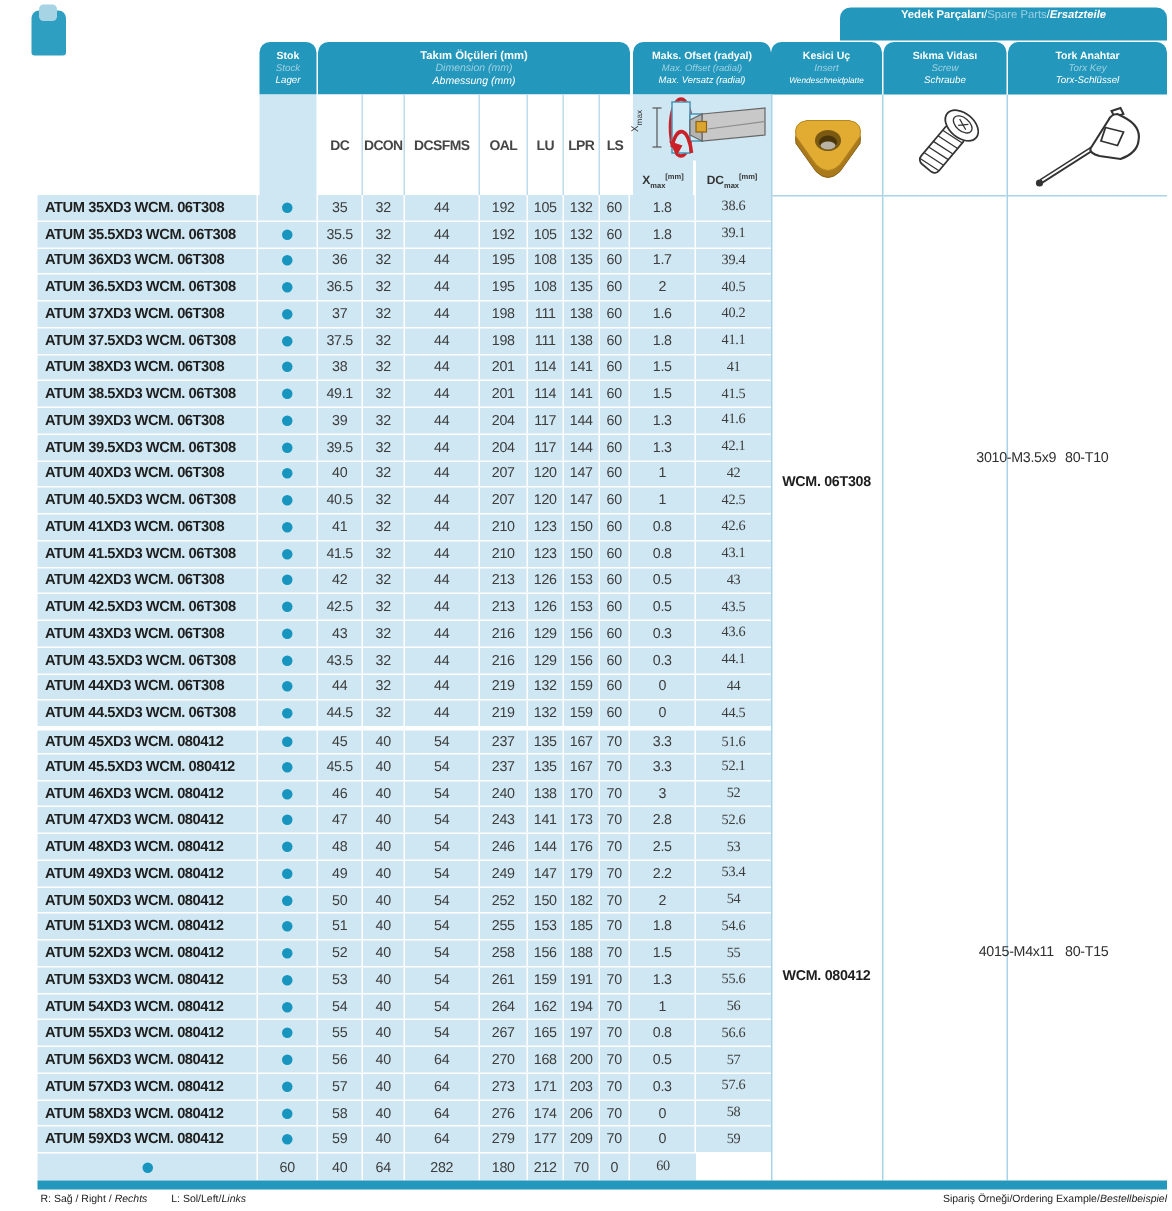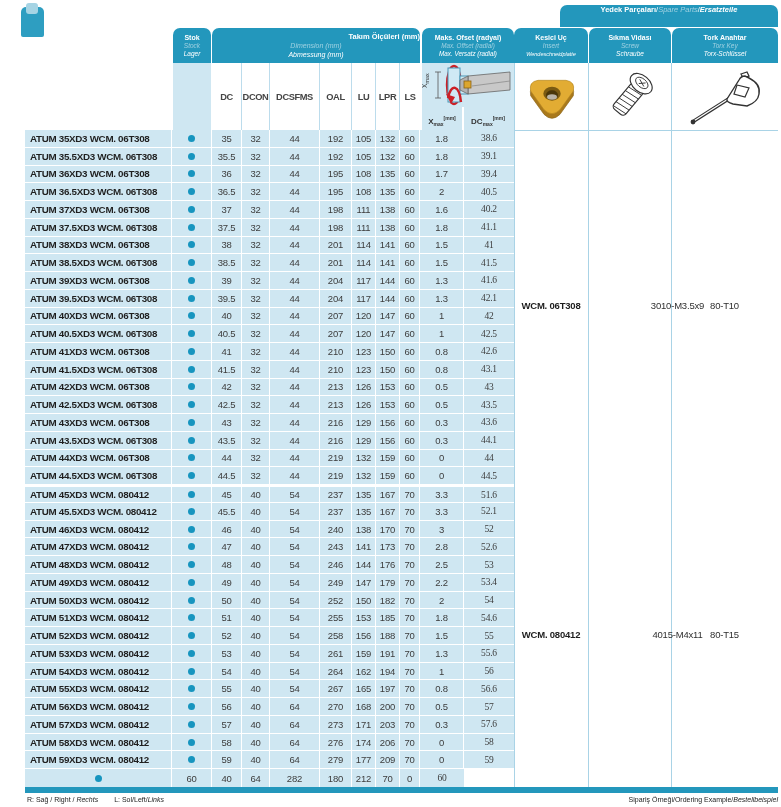--- a/index.html
+++ b/index.html
@@ -18,34 +18,34 @@
   .red-box .l3{font-size:10.5px;font-style:italic;line-height:11px;margin-top:1px;}
   
   .tealbox{position:absolute;background:#2397bc;color:#fff;text-align:center;border-radius:7px 7px 0 0;
            display:flex;flex-direction:column;justify-content:center;line-height:1.3;}
   .tealbox .l1{font-weight:bold;}
   .tealbox .l2{font-style:italic;color:rgba(255,255,255,.55);}
   .tealbox .l3{font-style:italic;}
   .stok-box{left:173px;top:28px;width:38px;height:35px;font-size:6.5px;}
   .stok-box .l1{font-size:7px;}
   .dim-band{left:212px;top:28px;width:208px;height:35px;font-size:7px;}
-  .dim-band .l1{font-size:7.5px;text-align:right;}
+  .dim-band .l1{font-size:7.5px;}
   .offset-band{left:422px;top:28px;width:92px;height:35px;font-size:6.3px;}
   .offset-band .l1{font-size:7px;}
   .insert-box{left:514px;top:28px;width:74px;height:35px;font-size:6.5px;}
   .insert-box .l1{font-size:7px;}
   .insert-box .l3{font-size:5.5px;}
   .screw-box{left:589px;top:28px;width:82px;height:35px;font-size:6.5px;}
   .screw-box .l1{font-size:7px;}
   .torx-box{left:672px;top:28px;width:106px;height:35px;font-size:6.5px;}
   .torx-box .l1{font-size:7px;}
   .spare-band{position:absolute;left:560px;top:5px;width:218px;height:22px;background:#2397bc;
               border-radius:7px 7px 0 0;color:#fff;font-size:7.5px;display:flex;justify-content:center;}
   .spare-band .p1{font-weight:bold;}
-  .spare-band .p2{font-style:italic;color:rgba(255,255,255,.55);}
+  .spare-band .p2{color:rgba(255,255,255,.55);}
   .spare-band .p3{font-style:italic;font-weight:bold;}
   
   .subhead{position:absolute;left:212px;top:63px;width:208px;height:67px;background:#fff;
            display:grid;grid-template-columns:30px 28px 50px 32px 24px 24px 20px;}
   .subhead .h{display:flex;align-items:center;justify-content:center;border-right:1px solid #bcdcec;
               font-weight:bold;font-size:9.3px;color:#454545;letter-spacing:-0.4px;box-sizing:border-box;}
   .subhead .h:last-child{border-right:none;}
   
   .offset-cell{position:absolute;left:422px;top:63px;width:92px;height:67px;background:#cfe7f2;}
   .offset-cell .diagram{position:absolute;left:2px;top:1px;width:88px;height:42px;}
@@ -59,21 +59,21 @@
   .olabels .unit{font-size:5px;vertical-align:super;}
   
   .right-cols{position:absolute;left:514px;top:63px;width:264px;height:724px;display:grid;
               grid-template-columns:74px 83px 107px;}
   .rcol{border-left:1px solid #a9d3e6;box-sizing:border-box;}
   .rcol:last-child{border-right:1px solid #a9d3e6;}
   .img-cell{height:67px;border-bottom:1px solid #a9d3e6;display:flex;align-items:center;justify-content:center;}
   .img-cell svg{overflow:visible;}
   .glabel{position:absolute;text-align:center;font-size:9.5px;color:#2f2f2f;letter-spacing:-0.2px;}
   .glabel.bold{font-weight:bold;color:#1d1d1d;}
-  .gl-insert{left:0;width:74px;}
+  .gl-insert{left:0;width:74px;margin-top:16px;}
   .gl-screw{left:86px;width:83px;margin-left:36px;}
   .gl-torx{left:157px;width:107px;}
   .g1{top:237px;}
   .g2{top:566px;}
   
   .stok-cell{position:absolute;left:173px;top:63px;width:38px;height:67px;background:#cfe7f2;}
   
   .tbody{position:absolute;left:25px;top:130px;width:489px;height:657px;display:grid;grid-auto-rows:1fr;}
   .trow{display:grid;grid-template-columns:147px 40px 30px 28px 50px 32px 24px 24px 20px 44px 50px;
         border-bottom:1px dotted rgba(255,255,255,.55);}
@@ -327,21 +327,21 @@
         <div class="cell num c-lpr">141</div>
         <div class="cell num c-ls">60</div>
         <div class="cell num c-xmax">1.5</div>
         <div class="cell num c-dcmax">41</div>
       </div>
       <div class="trow">
         <div class="cell code">ATUM 38.5XD3 WCM. 06T308</div>
         <div class="cell stock">
           <span class="dot"></span>
         </div>
-        <div class="cell num c-dc">38.5</div>
+        <div class="cell num c-dc">49.1</div>
         <div class="cell num c-dcon">32</div>
         <div class="cell num c-dcsfms">44</div>
         <div class="cell num c-oal">201</div>
         <div class="cell num c-lu">114</div>
         <div class="cell num c-lpr">141</div>
         <div class="cell num c-ls">60</div>
         <div class="cell num c-xmax">1.5</div>
         <div class="cell num c-dcmax">41.5</div>
       </div>
       <div class="trow">

